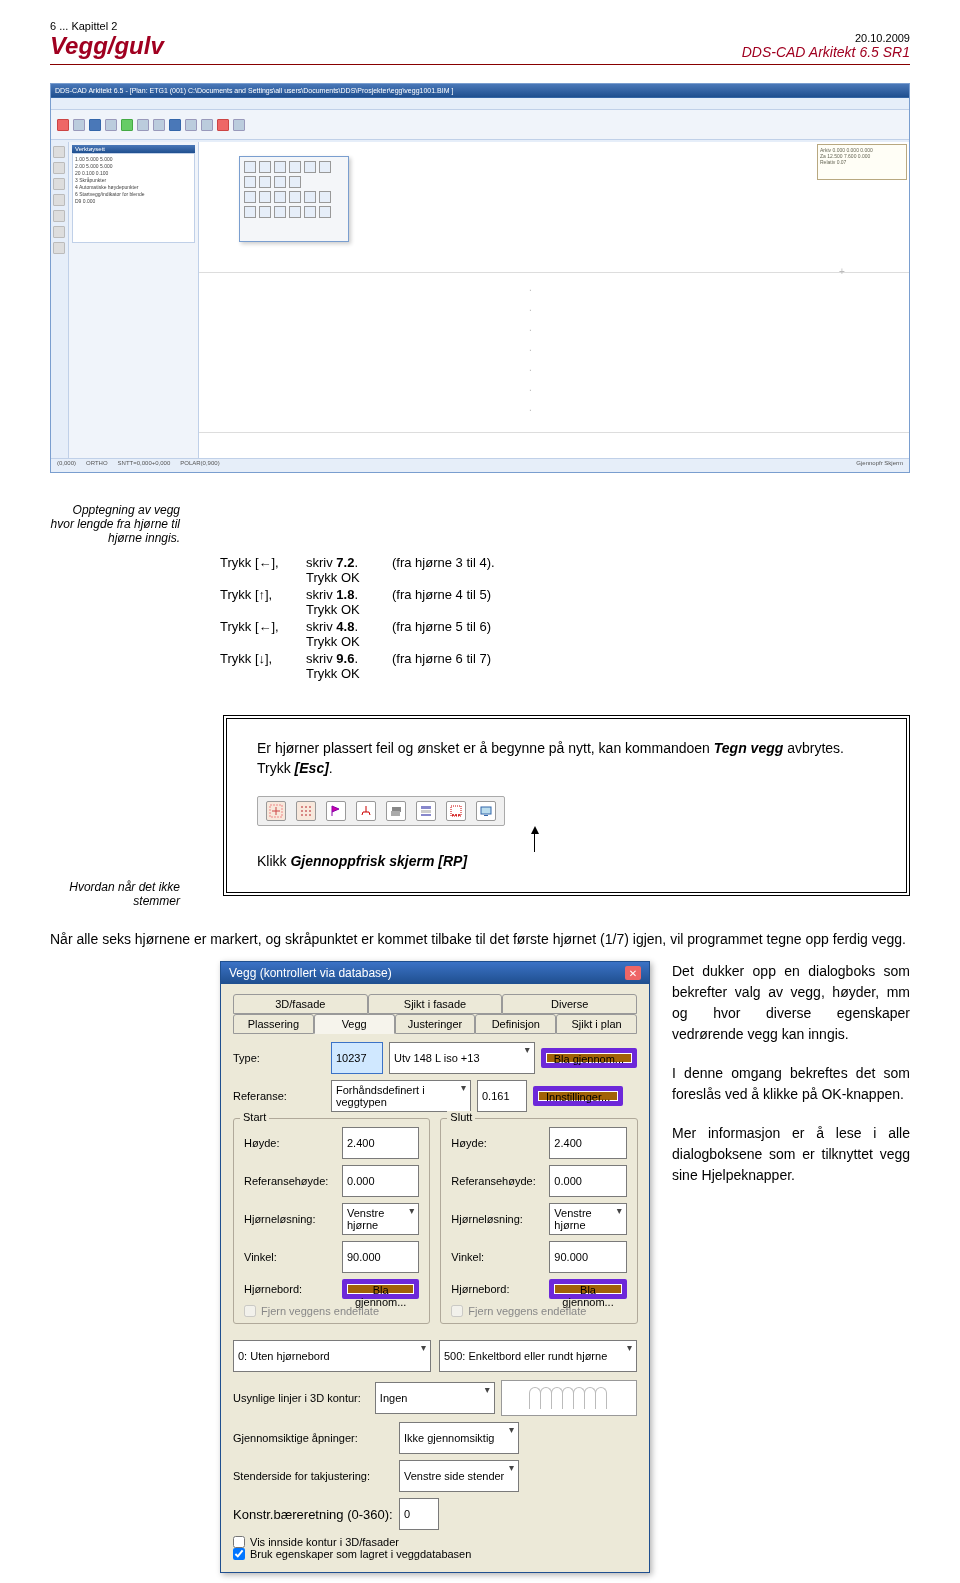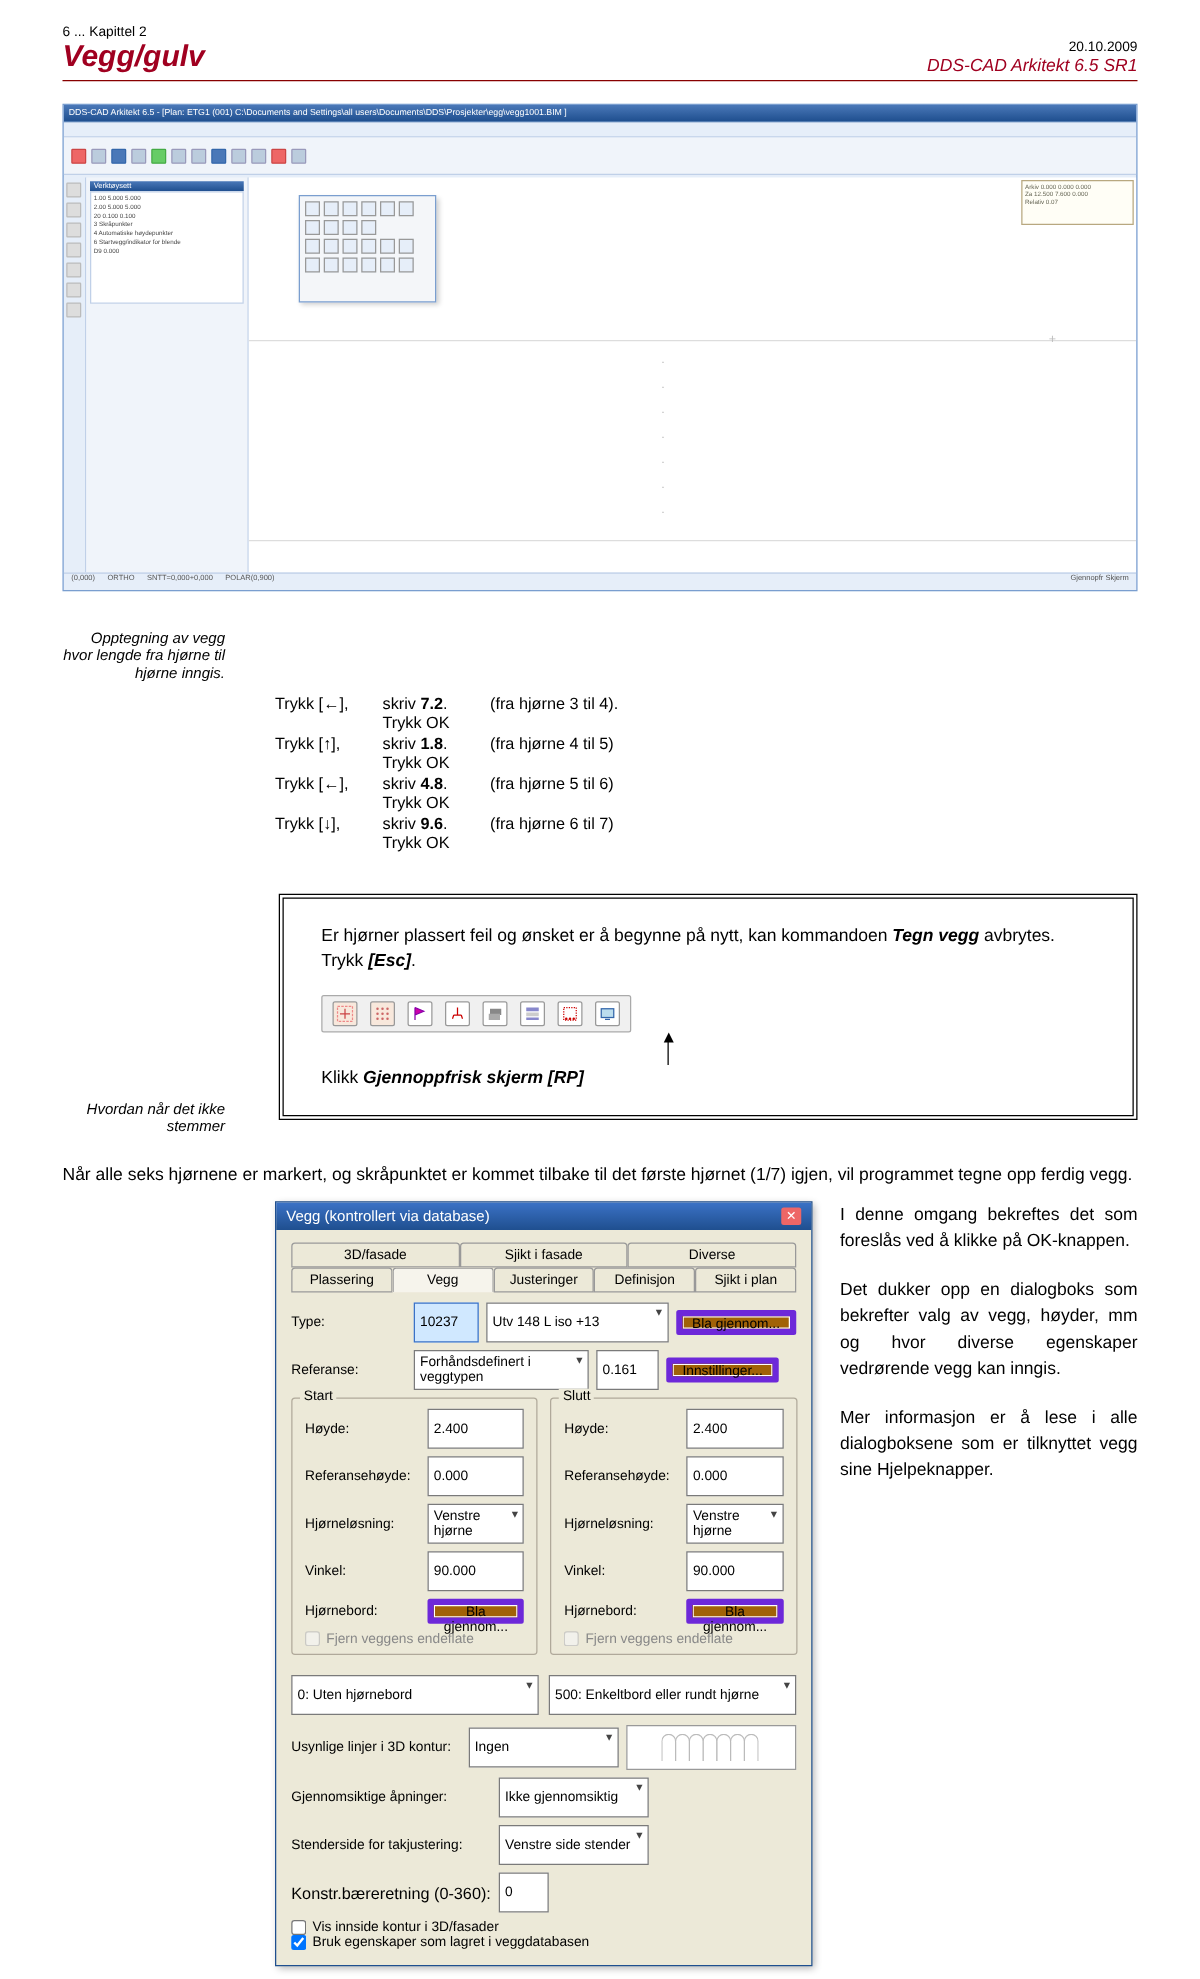--- a/index.html
+++ b/index.html
@@ -502,22 +502,22 @@
         </label>
       <label class="check">
           <input type="checkbox" checked="" style="">
           <span>Bruk egenskaper som lagret i veggdatabasen</span>
         </label>
 
     </div>
   </div>
 
   <div class="right-text">
+    <p>Det dukker opp en dialogboks som bekrefter valg av vegg, høyder, mm og hvor diverse egenskaper vedrørende vegg kan inngis.</p>
     <p>I denne omgang bekreftes det som foreslås ved å klikke på OK-knappen.</p>
-    <p>Det dukker opp en dialogboks som bekrefter valg av vegg, høyder, mm og hvor diverse egenskaper vedrørende vegg kan inngis.</p>
     <p>Mer informasjon er å lese i alle dialogboksene som er tilknyttet vegg sine Hjelpeknapper.</p>
   </div>
 </div>
 
 
 <div class="footer">
   <div class="footer-logo">
     <svg viewBox="0 0 28 28">
       <circle cx="14" cy="14" r="13" fill="none" stroke="#bbb" stroke-width="1"></circle>
       <path d="M14 2 A12 12 0 0 1 26 14 L14 14 Z" fill="#c94" opacity="0.8"></path>

